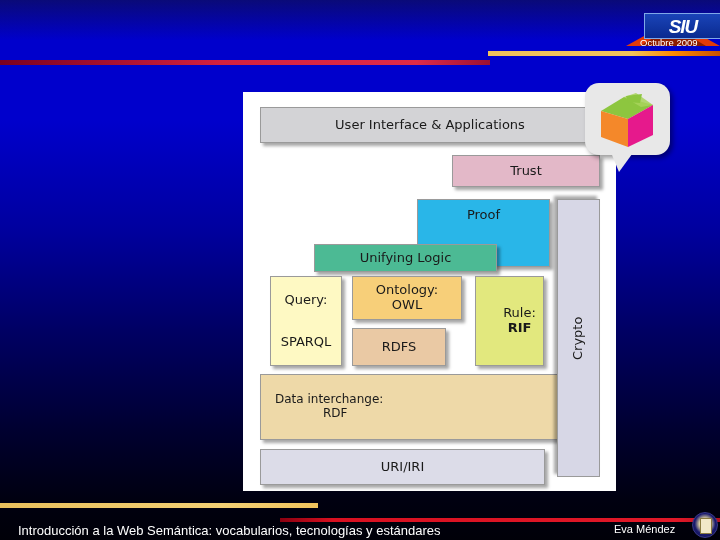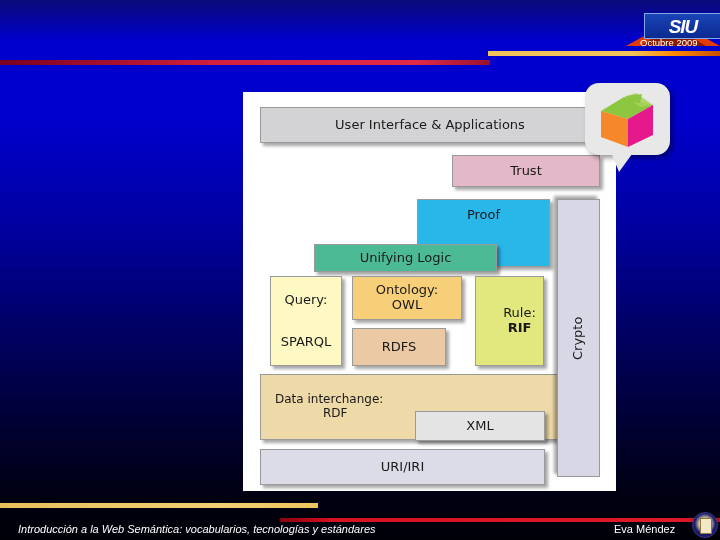--- a/index.html
+++ b/index.html
@@ -198,22 +198,21 @@
     left: 280px;
     top: 518px;
     width: 440px;
     height: 4px;
     background: linear-gradient(to right, #8a0010 0%, #d81020 12%, #e01828 90%, #b01020 100%);
   }
   .ftr-left {
     position: absolute;
     left: 18px;
     top: 523px;
-    font-size: 11px;
-    font-style: italic;
+    font-size: 13px;
     color: #ffffff;
     white-space: nowrap;
   }
   .ftr-right {
     position: absolute;
     left: 614px;
     top: 523px;
     font-size: 11px;
     color: #ffffff;
     white-space: nowrap;
@@ -296,23 +295,20 @@
         <span>Rule:</span>
         <span style="font-weight:bold;">RIF</span>
       </div>
 
       <div class="blk sm" style="left:8px;   top:273px; width:313px; height:66px; background:#eed9a8; flex-direction:column;
                   align-items:flex-start; padding-left:14px; justify-content:center;">
         <span>Data interchange:</span>
         <span style="padding-left:48px;">RDF</span>
       </div>
 
-      <div class="blk" style="left:163px; top:310px; width:130px; height:30px; background:#e4e4e4;">
-        <span>XML</span>
-      </div>
 
       <div class="blk" style="left:8px;   top:348px; width:285px; height:36px; background:#dcdce8;">
         <span>URI/IRI</span>
       </div>
 
       <div class="blk vert" style="left:305px; top:98px;  width:43px;  height:278px; background:#d7d7e6;">
         <span>Crypto</span>
       </div>
 
     </div>

